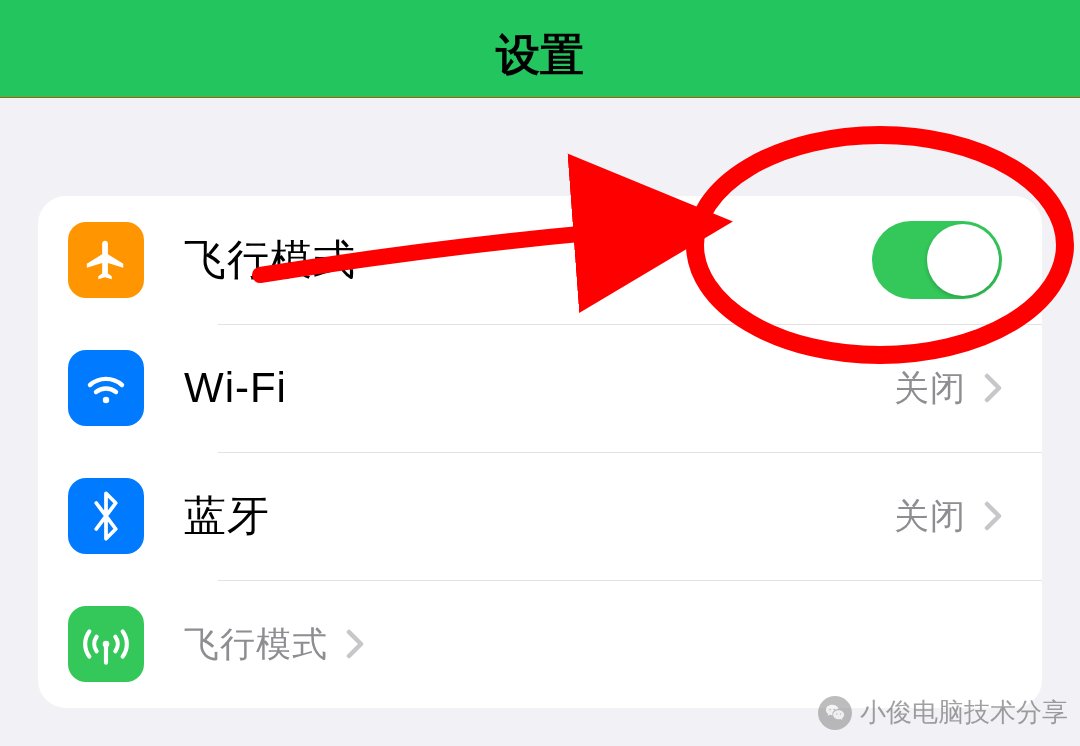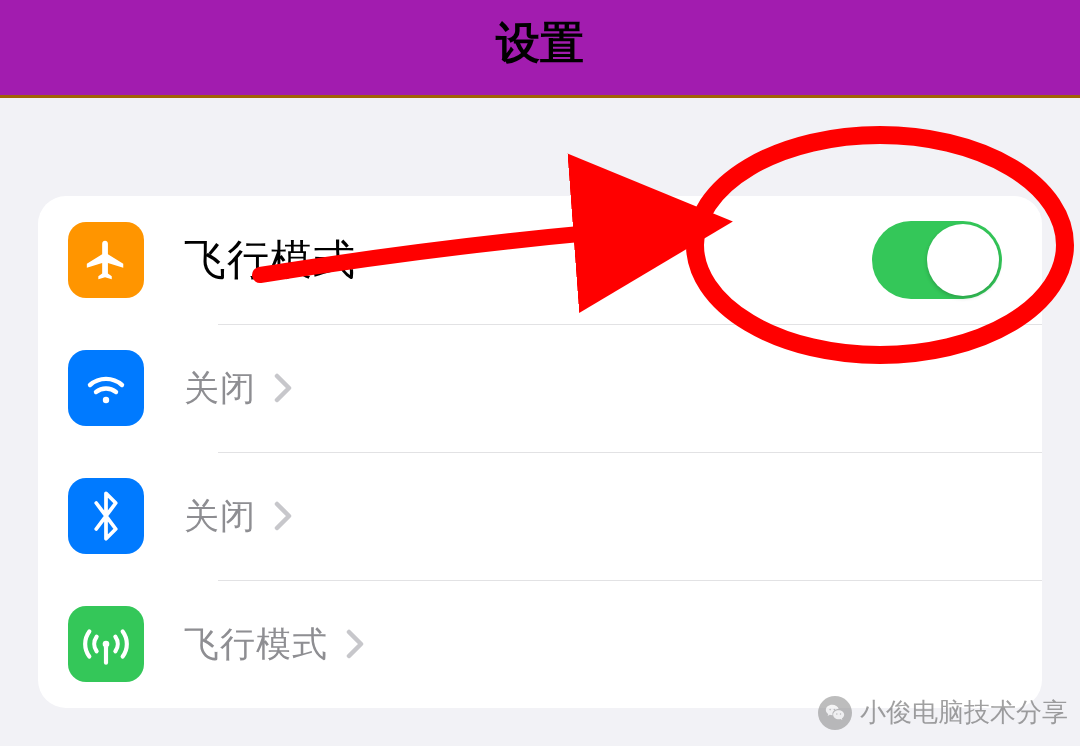--- a/index.html
+++ b/index.html
@@ -7,26 +7,26 @@
       width: 1080px;
       height: 746px;
       background: #f2f2f6;
       font-family: -apple-system, "PingFang SC", "Helvetica Neue", sans-serif;
       position: relative;
       overflow: hidden;
     }
     .header {
       width: 100%;
       height: 98px;
-      background: #a21caf;
+      background: #22c55e;
       display: flex;
       align-items: flex-start;
       justify-content: center;
-      padding-top: 14px;
-      border-bottom: 3px solid #a16207;
+      padding-top: 26px;
+      border-bottom: 1px solid #a16207;
     }
     .header-title {
       font-size: 44px;
       font-weight: 600;
       color: #000;
     }
     .list {
       margin: 98px 38px 0 38px;
       background: #fff;
       border-radius: 28px;
@@ -143,32 +143,34 @@
   </div>
 
   <div class="row">
     <div class="icon-box icon-blue">
       <svg width="48" height="48" viewBox="0 0 24 24" fill="none" stroke="#fff" stroke-width="2.2" stroke-linecap="round">
           <path d="M4 10.5 a12 12 0 0 1 16 0"></path>
           <path d="M7 14 a8 8 0 0 1 10 0"></path>
           <circle cx="12" cy="18" r="1.6" fill="#fff" stroke="none"></circle>
         </svg>
     </div>
+    <div class="row-label">Wi-Fi</div>
     <div class="row-value">关闭</div>
     <svg class="chevron" viewBox="0 0 12 20" fill="none" stroke="#c7c7cb" stroke-width="3" stroke-linecap="round" stroke-linejoin="round">
         <path d="M2 2 L10 10 L2 18"></path>
       </svg>
   </div>
 
   <div class="row">
     <div class="icon-box icon-blue">
       <svg width="40" height="52" viewBox="0 0 24 32" fill="none" stroke="#fff" stroke-width="2.3" stroke-linejoin="round" stroke-linecap="round">
           <path d="M6 8 L18 24 L12 30 L12 2 L18 8 L6 24"></path>
         </svg>
     </div>
+    <div class="row-label">蓝牙</div>
     <div class="row-value">关闭</div>
     <svg class="chevron" viewBox="0 0 12 20" fill="none" stroke="#c7c7cb" stroke-width="3" stroke-linecap="round" stroke-linejoin="round">
         <path d="M2 2 L10 10 L2 18"></path>
       </svg>
   </div>
 
   <div class="row">
     <div class="icon-box icon-green">
       <svg width="50" height="50" viewBox="0 0 24 24" fill="none" stroke="#fff" stroke-width="2" stroke-linecap="round">
           <path d="M4 6 a10 10 0 0 0 0 12"></path>

